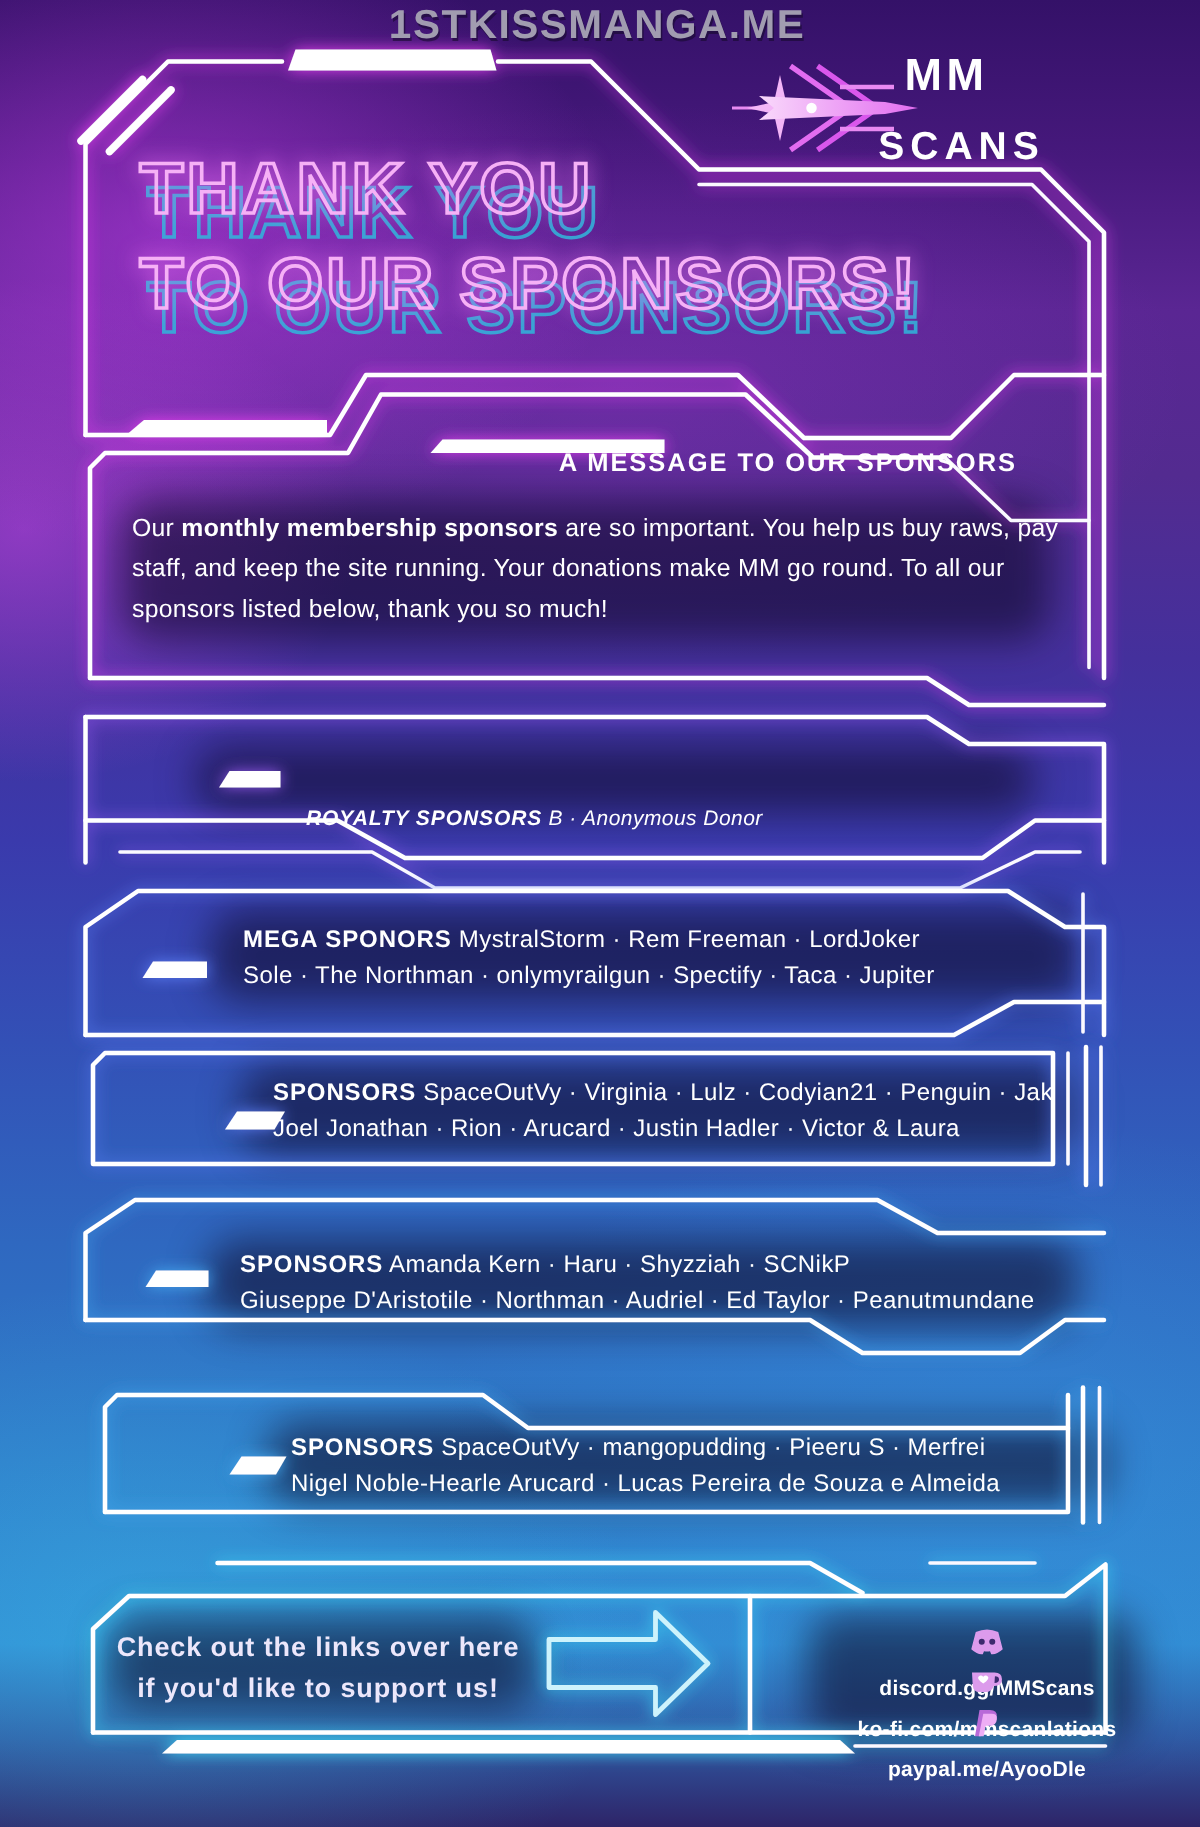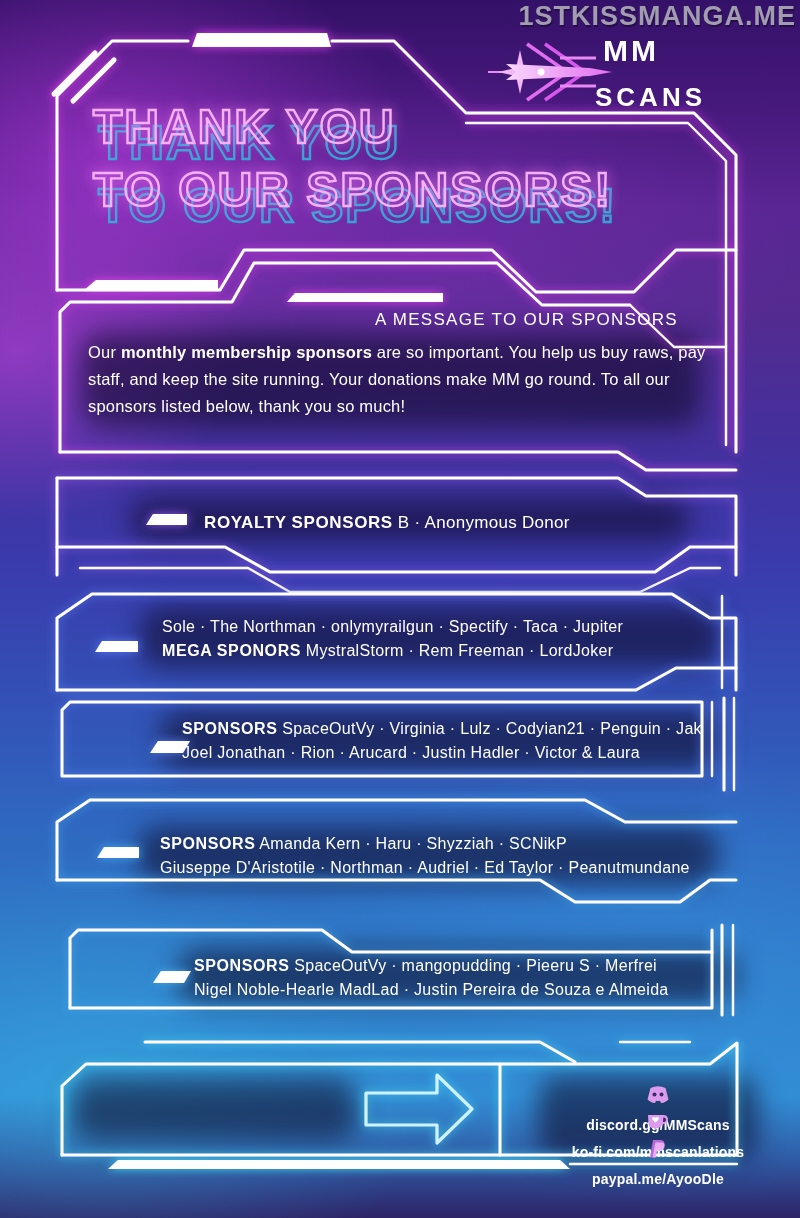--- a/index.html
+++ b/index.html
@@ -14,43 +14,43 @@
       radial-gradient(520px 320px at 82% 80%, rgba(62,165,242,.26), transparent 72%),
       linear-gradient(180deg,#341168 0%,#47197d 9%,#5a2693 17%,#532b90 26%,#44309c 36%,#3a3aac 46%,#3350b6 57%,#2f68c0 68%,#2f7cc9 80%,#318bd2 90%,#2f5aa4 95%,#2e2468 100%);
   }
   .abs{position:absolute;}
   .blob{position:absolute;background:rgba(13,8,42,.58);filter:blur(13px);border-radius:22px;}
   svg.neon{position:absolute;left:0;top:0;pointer-events:none;}
   .nl{fill:none;stroke:#ffffff;stroke-width:3;stroke-linejoin:round;stroke-linecap:round;}
   .nl2{fill:none;stroke:#fbf9ff;stroke-width:2.4;stroke-linejoin:round;stroke-linecap:round;}
   .dash{fill:#ffffff;stroke:none;}
 
-  .watermark{left:0;top:1px;width:796px;text-align:right;font-weight:800;font-size:27px;
+  .watermark{left:0;top:1px;width:796px;text-align:center;font-weight:800;font-size:27px;
     letter-spacing:1px;color:#a19cb0;text-shadow:1px 2px 0 rgba(20,10,40,.55);}
 
   .logo-mm{left:586px;top:34px;width:90px;text-align:center;font-weight:800;font-size:30px;
     letter-spacing:3px;color:#fff;}
-  .logo-scans{left:576px;top:82px;width:130px;text-align:right;font-weight:800;font-size:26px;
+  .logo-scans{left:576px;top:82px;width:130px;text-align:center;font-weight:800;font-size:26px;
     letter-spacing:4px;color:#fff;}
 
   .title{left:93px;top:95px;width:620px;}
   .t-layer{position:absolute;left:0;top:0;font-weight:800;font-size:48px;line-height:63px;
     letter-spacing:2px;white-space:nowrap;color:transparent;}
   .t-cyan{-webkit-text-stroke:2.4px #2fb9dd;transform:translate(5px,16px);opacity:.85;}
   .t-pink{-webkit-text-stroke:2.4px #f6b1f6;filter:drop-shadow(0 0 7px rgba(240,120,246,.95));}
 
-  .msg-heading{left:348px;top:310px;width:330px;text-align:right;font-weight:400;font-size:17px;
+  .msg-heading{left:348px;top:299px;width:330px;text-align:right;font-weight:700;font-size:17px;
     letter-spacing:1.3px;color:#fff;}
   .msg-body{left:88px;top:339px;width:638px;font-size:16.5px;line-height:27px;color:#fff;
     letter-spacing:.2px;}
   .msg-body b{font-weight:800;}
 
   .tier{color:#fff;font-size:16px;line-height:23.5px;letter-spacing:.3px;}
   .tier .tb{font-weight:800;letter-spacing:.6px;}
-  .tier-royalty{left:204px;top:511px;width:460px;font-size:17px;white-space:nowrap;}
+  .tier-royalty{left:204px;top:534px;width:460px;font-size:14px;white-space:nowrap;font-style:italic;}
   .tier-mega{left:162px;top:615px;width:530px;}
   .tier-s1{left:182px;top:717px;width:520px;}
   .tier-s2{left:160px;top:832px;width:540px;}
   .tier-s3{left:194px;top:954px;width:500px;}
 
   .callout{left:76px;top:1085px;width:272px;text-align:center;font-weight:800;font-size:18px;
     line-height:27px;color:#ece7fb;letter-spacing:.6px;}
 
   .links{left:553px;top:1083px;width:210px;}
   .link-row{display:flex;align-items:center;gap:10px;height:22px;margin-bottom:5px;cursor:pointer;flex-direction:column;}
@@ -189,39 +189,43 @@
   <div class="abs msg-heading">A MESSAGE TO OUR SPONSORS</div>
   <div class="abs msg-body">
     <span>Our </span><b>monthly membership sponsors</b><span> are so important. You help us buy raws, pay staff, and keep the site running. Your donations make MM go round. To all our sponsors listed below, thank you so much!</span>
   </div>
 
   <div class="abs tier tier-royalty">
     <span class="tb">ROYALTY SPONSORS</span><span> B · Anonymous Donor</span>
   </div>
 
   <div class="abs tier tier-mega">
+    <div><span class="tb">MEGA SPONORS</span><span> MystralStorm · Rem Freeman · LordJoker</span></div>
     <div>Sole · The Northman · onlymyrailgun · Spectify · Taca · Jupiter</div>
-    <div><span class="tb">MEGA SPONORS</span><span> MystralStorm · Rem Freeman · LordJoker</span></div>
   </div>
 
   <div class="abs tier tier-s1">
     <div><span class="tb">SPONSORS</span><span> SpaceOutVy · Virginia · Lulz · Codyian21 · Penguin · Jak</span></div>
     <div>Joel Jonathan · Rion · Arucard · Justin Hadler · Victor &amp; Laura</div>
   </div>
 
   <div class="abs tier tier-s2">
     <div><span class="tb">SPONSORS</span><span> Amanda Kern · Haru · Shyzziah · SCNikP</span></div>
     <div>Giuseppe D'Aristotile · Northman · Audriel · Ed Taylor · Peanutmundane</div>
   </div>
 
   <div class="abs tier tier-s3">
     <div><span class="tb">SPONSORS</span><span>  SpaceOutVy · mangopudding · Pieeru S · Merfrei</span></div>
-    <div>Nigel Noble-Hearle MadLad · Justin Pereira de Souza e Almeida</div>
-  </div>
-
+    <div>Nigel Noble-Hearle Arucard · Lucas Pereira de Souza e Almeida</div>
+  </div>
+
+  <div class="abs callout">
+    <div>Check out the links over here</div>
+    <div>if you'd like to support us!</div>
+  </div>
 
   <div class="abs links">
     <div class="link-row">
       <svg class="lico" viewBox="0 0 24 22">
         <path fill="#dc9bec" d="M4.5,4 Q12,0.5 19.5,4 L22.5,15.5 Q18,19.5 14.8,18.8 L14,16.8 Q12,17.2 10,16.8 L9.2,18.8 Q6,19.5 1.5,15.5 Z"></path>
         <circle cx="8.5" cy="10.5" r="2" fill="#3c2a6e"></circle>
         <circle cx="15.5" cy="10.5" r="2" fill="#3c2a6e"></circle>
       </svg>
       <span class="txt">discord.gg/MMScans</span>
     </div>

